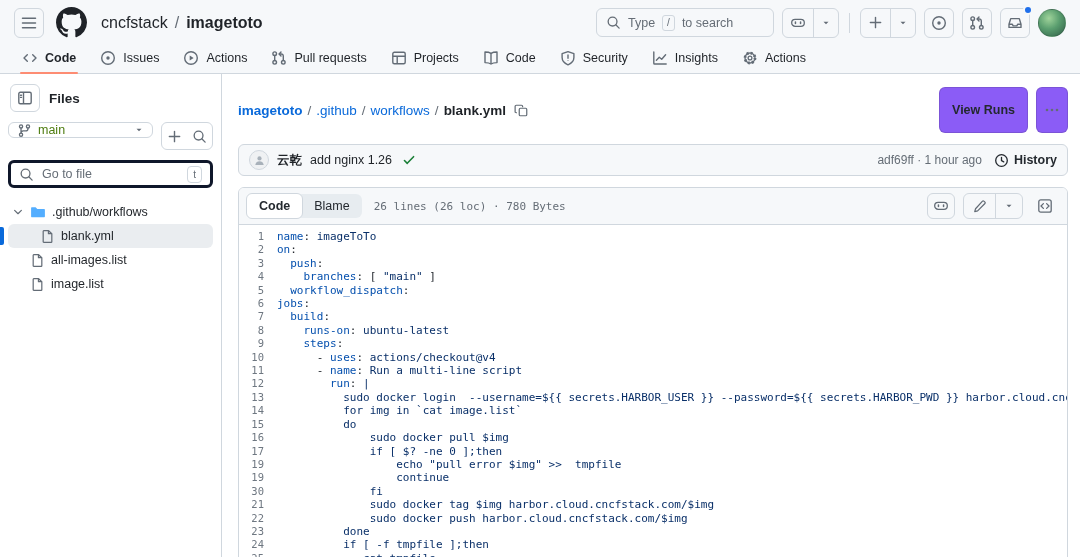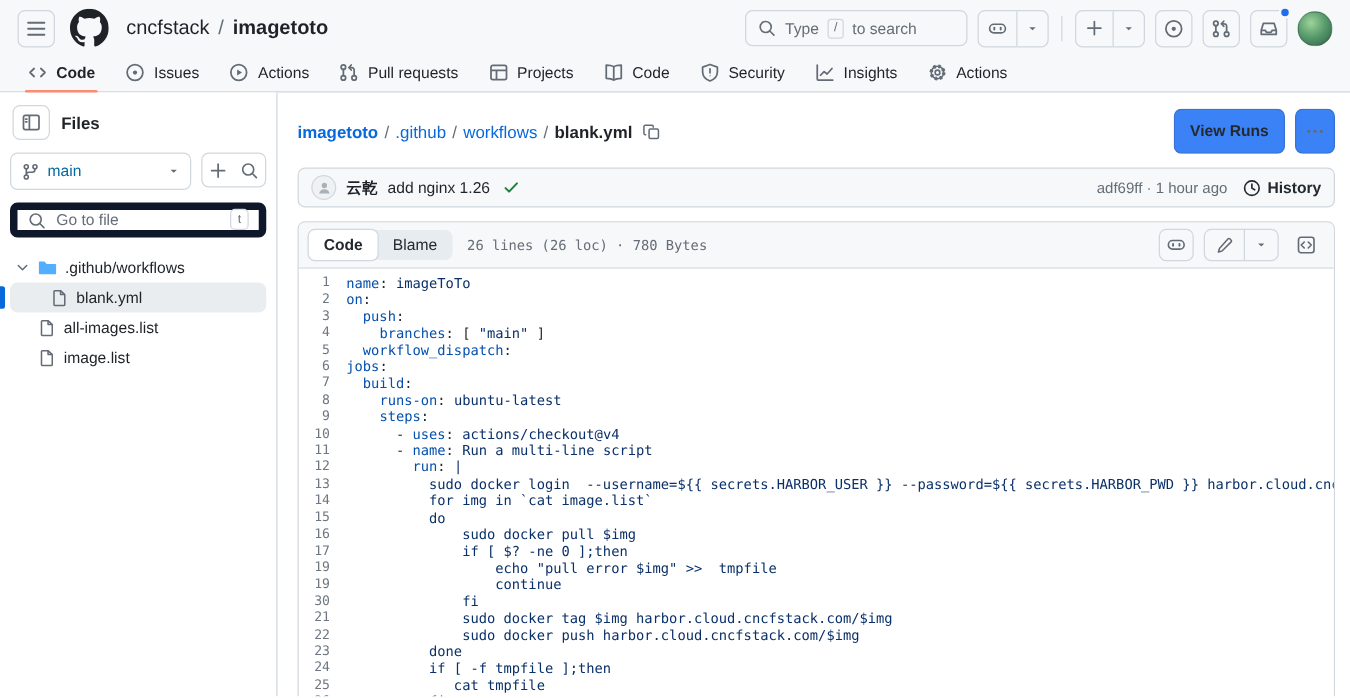--- a/index.html
+++ b/index.html
@@ -50,49 +50,49 @@
 
   
   .layout { display:flex; height:483px; }
 
   
   .sidebar { width:222px; min-width:222px; border-right:1px solid #d0d7de; padding:10px 8px; background:#fff; }
   .files-head { display:flex; align-items:center; gap:9px; padding:0 2px; }
   .files-title { font-weight:700; font-size:13.5px; }
   .side-controls { display:flex; gap:8px; margin-top:10px; }
   .branch-btn {
-    flex:1; display:flex; align-items:center; gap:6px; height:30px;
+    flex:1; display:flex; align-items:center; gap:6px; height:16px;
     border:1px solid #d0d7de; border-radius:6px; padding:0 8px;
-    font-size:12.5px; font-weight:500; color:#0369a1; cursor:pointer;text-align:right;
+    font-size:12.5px; font-weight:500; color:#4d7c0f; cursor:pointer;text-align:right;
   }
   .branch-btn .bicon { color:#636c76; display:flex; }
   .branch-btn .bcaret { margin-left:auto; color:#636c76; display:flex; }
   .mini-group { display:flex; border:1px solid #d0d7de; border-radius:6px; height:28px; align-items:center; color:#636c76; }
   .mini-group .mseg { display:flex; align-items:center; justify-content:center; width:25px; height:100%; cursor:pointer; }
-  .goto-wrap { display:flex; align-items:flex-end; height:28px; border:6px solid #0f172a; border-radius:6px; margin-top:10px; padding:0 8px; gap:6px; color:#656d76; }
+  .goto-wrap { display:flex; align-items:center; height:28px; border:3px solid #0f172a; border-radius:6px; margin-top:10px; padding:0 8px; gap:6px; color:#656d76; }
   .goto-wrap input { border:none; outline:none; background:transparent; flex:1; width:100%; font-size:12.5px; font-family:inherit; color:#1f2328; }
   .goto-wrap input::placeholder { color:#656d76; }
   .t-key { border:1px solid #d0d7de; border-radius:4px; font-size:10px; line-height:15px; padding:0 5px; color:#656d76; }
   .tree { margin-top:12px; }
   .tree-row { display:flex; align-items:center; gap:6px; height:24px; border-radius:6px; padding-right:6px; font-size:12.5px; position:relative; cursor:pointer; color:#1f2328; white-space:nowrap; }
   .tree-row.selected { background:rgba(208,215,222,.45); }
   .sel-bar { position:absolute; left:-8px; top:3px; bottom:3px; width:4px; border-radius:0 2px 2px 0; background:#0969da; }
   .tree-row .chev { color:#636c76; display:flex; }
 
   
   .content { flex:1; padding:13px 12px 0 16px; overflow:hidden; }
   .fc-head { display:flex; align-items:center; }
   .breadcrumb { flex:1; display:flex; align-items:center; font-size:13.5px; white-space:nowrap; }
   .bc-link { color:#0969da; cursor:pointer; }
   .bc-link.root { font-weight:600; }
   .bc-sep { color:#656d76; padding:0 5px; }
   .bc-file { font-weight:600; color:#1f2328; }
   .copy-path { color:#636c76; margin-left:8px; display:flex; cursor:pointer; }
   .btn {
-    height:36px; border:1px solid rgba(31,35,40,.15); border-radius:6px; background:#3b82f6;
+    height:46px; border:1px solid rgba(31,35,40,.15); border-radius:6px; background:#8b5cf6;
     font-size:12.5px; font-weight:600; padding:0 12px; display:inline-flex; align-items:center; gap:6px;
     color:#24292f; cursor:pointer; font-family:inherit;
   }
   .kebab-btn { width:32px; padding:0; justify-content:center; margin-left:8px; color:#636c76; }
 
   .commit-bar {
     margin-top:11px; height:32px; border:1px solid #d0d7de; background:#f6f8fa; border-radius:6px;
     display:flex; align-items:center; padding:0 10px; gap:8px; font-size:12.5px;
   }
   .commit-avatar { width:20px; height:20px; border-radius:50%; background:#eff1f3; border:1px solid #d0d7de; display:flex; align-items:center; justify-content:center; }

